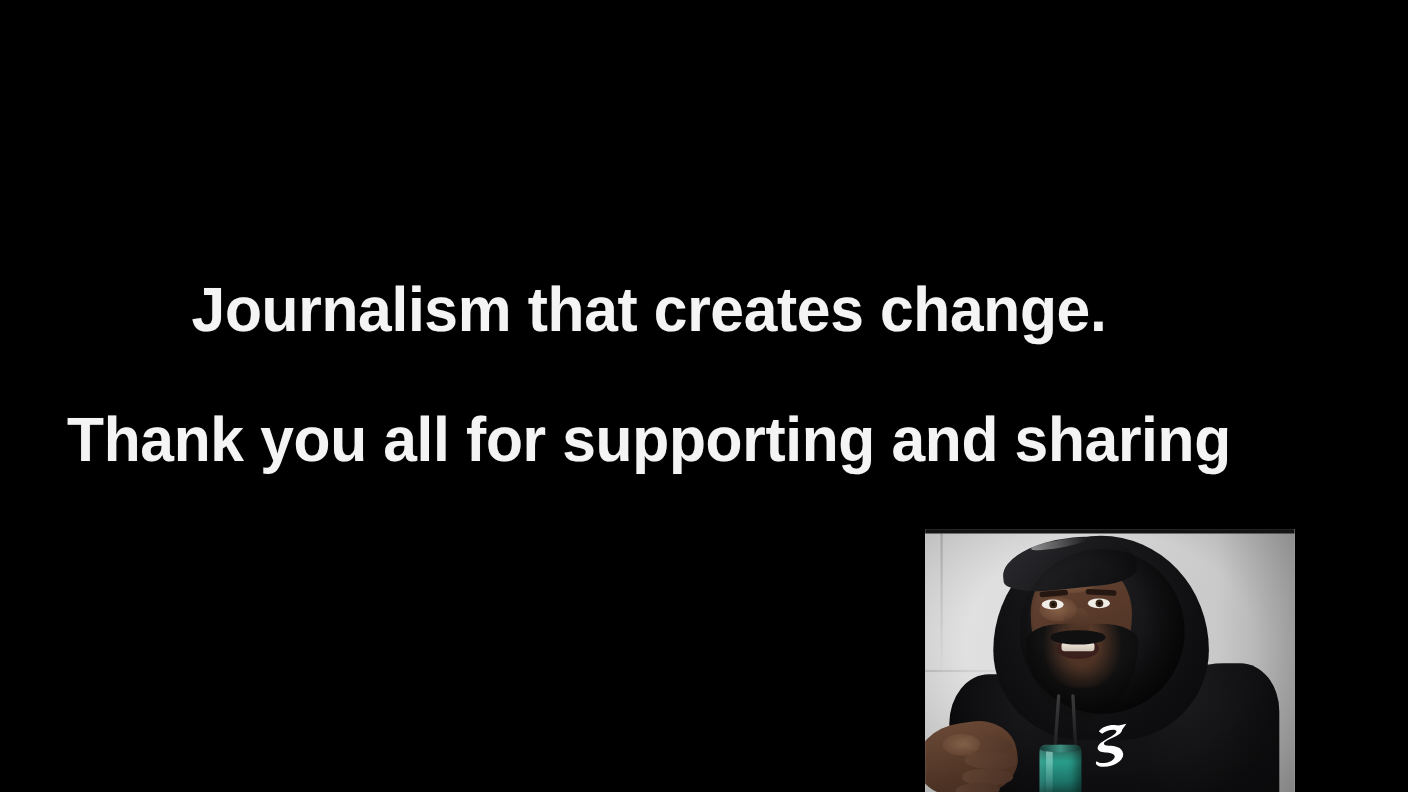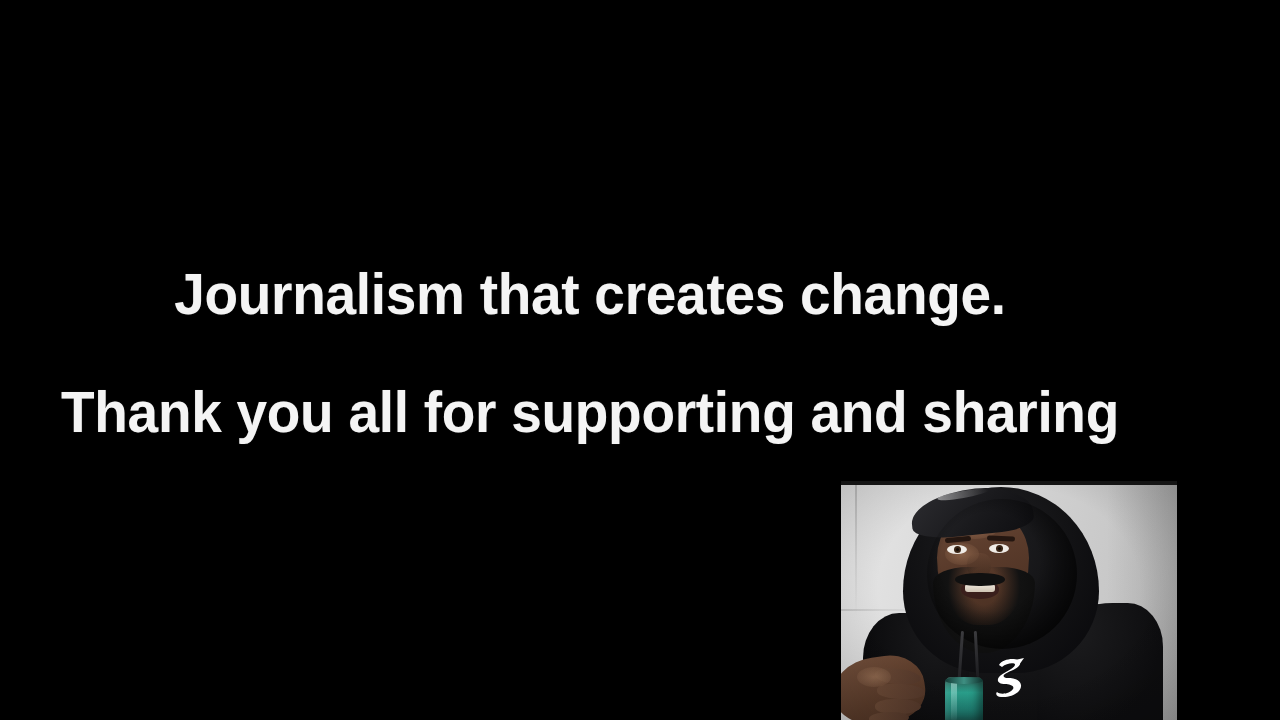--- a/index.html
+++ b/index.html
@@ -20,21 +20,21 @@
     width: 1280px;
     height: 720px;
     background: #000000;
     overflow: hidden;
   }
 
   
   .caption-block {
     position: absolute;
     left: 0;
-    top: 264px;
+    top: 252px;
     width: 1180px;
     text-align: center;
   }
   .caption-line {
     display: block;
     color: #f4f4f4;
     font-family: "Liberation Sans", sans-serif;
     font-weight: bold;
     font-size: 57px;
     line-height: 60px;

